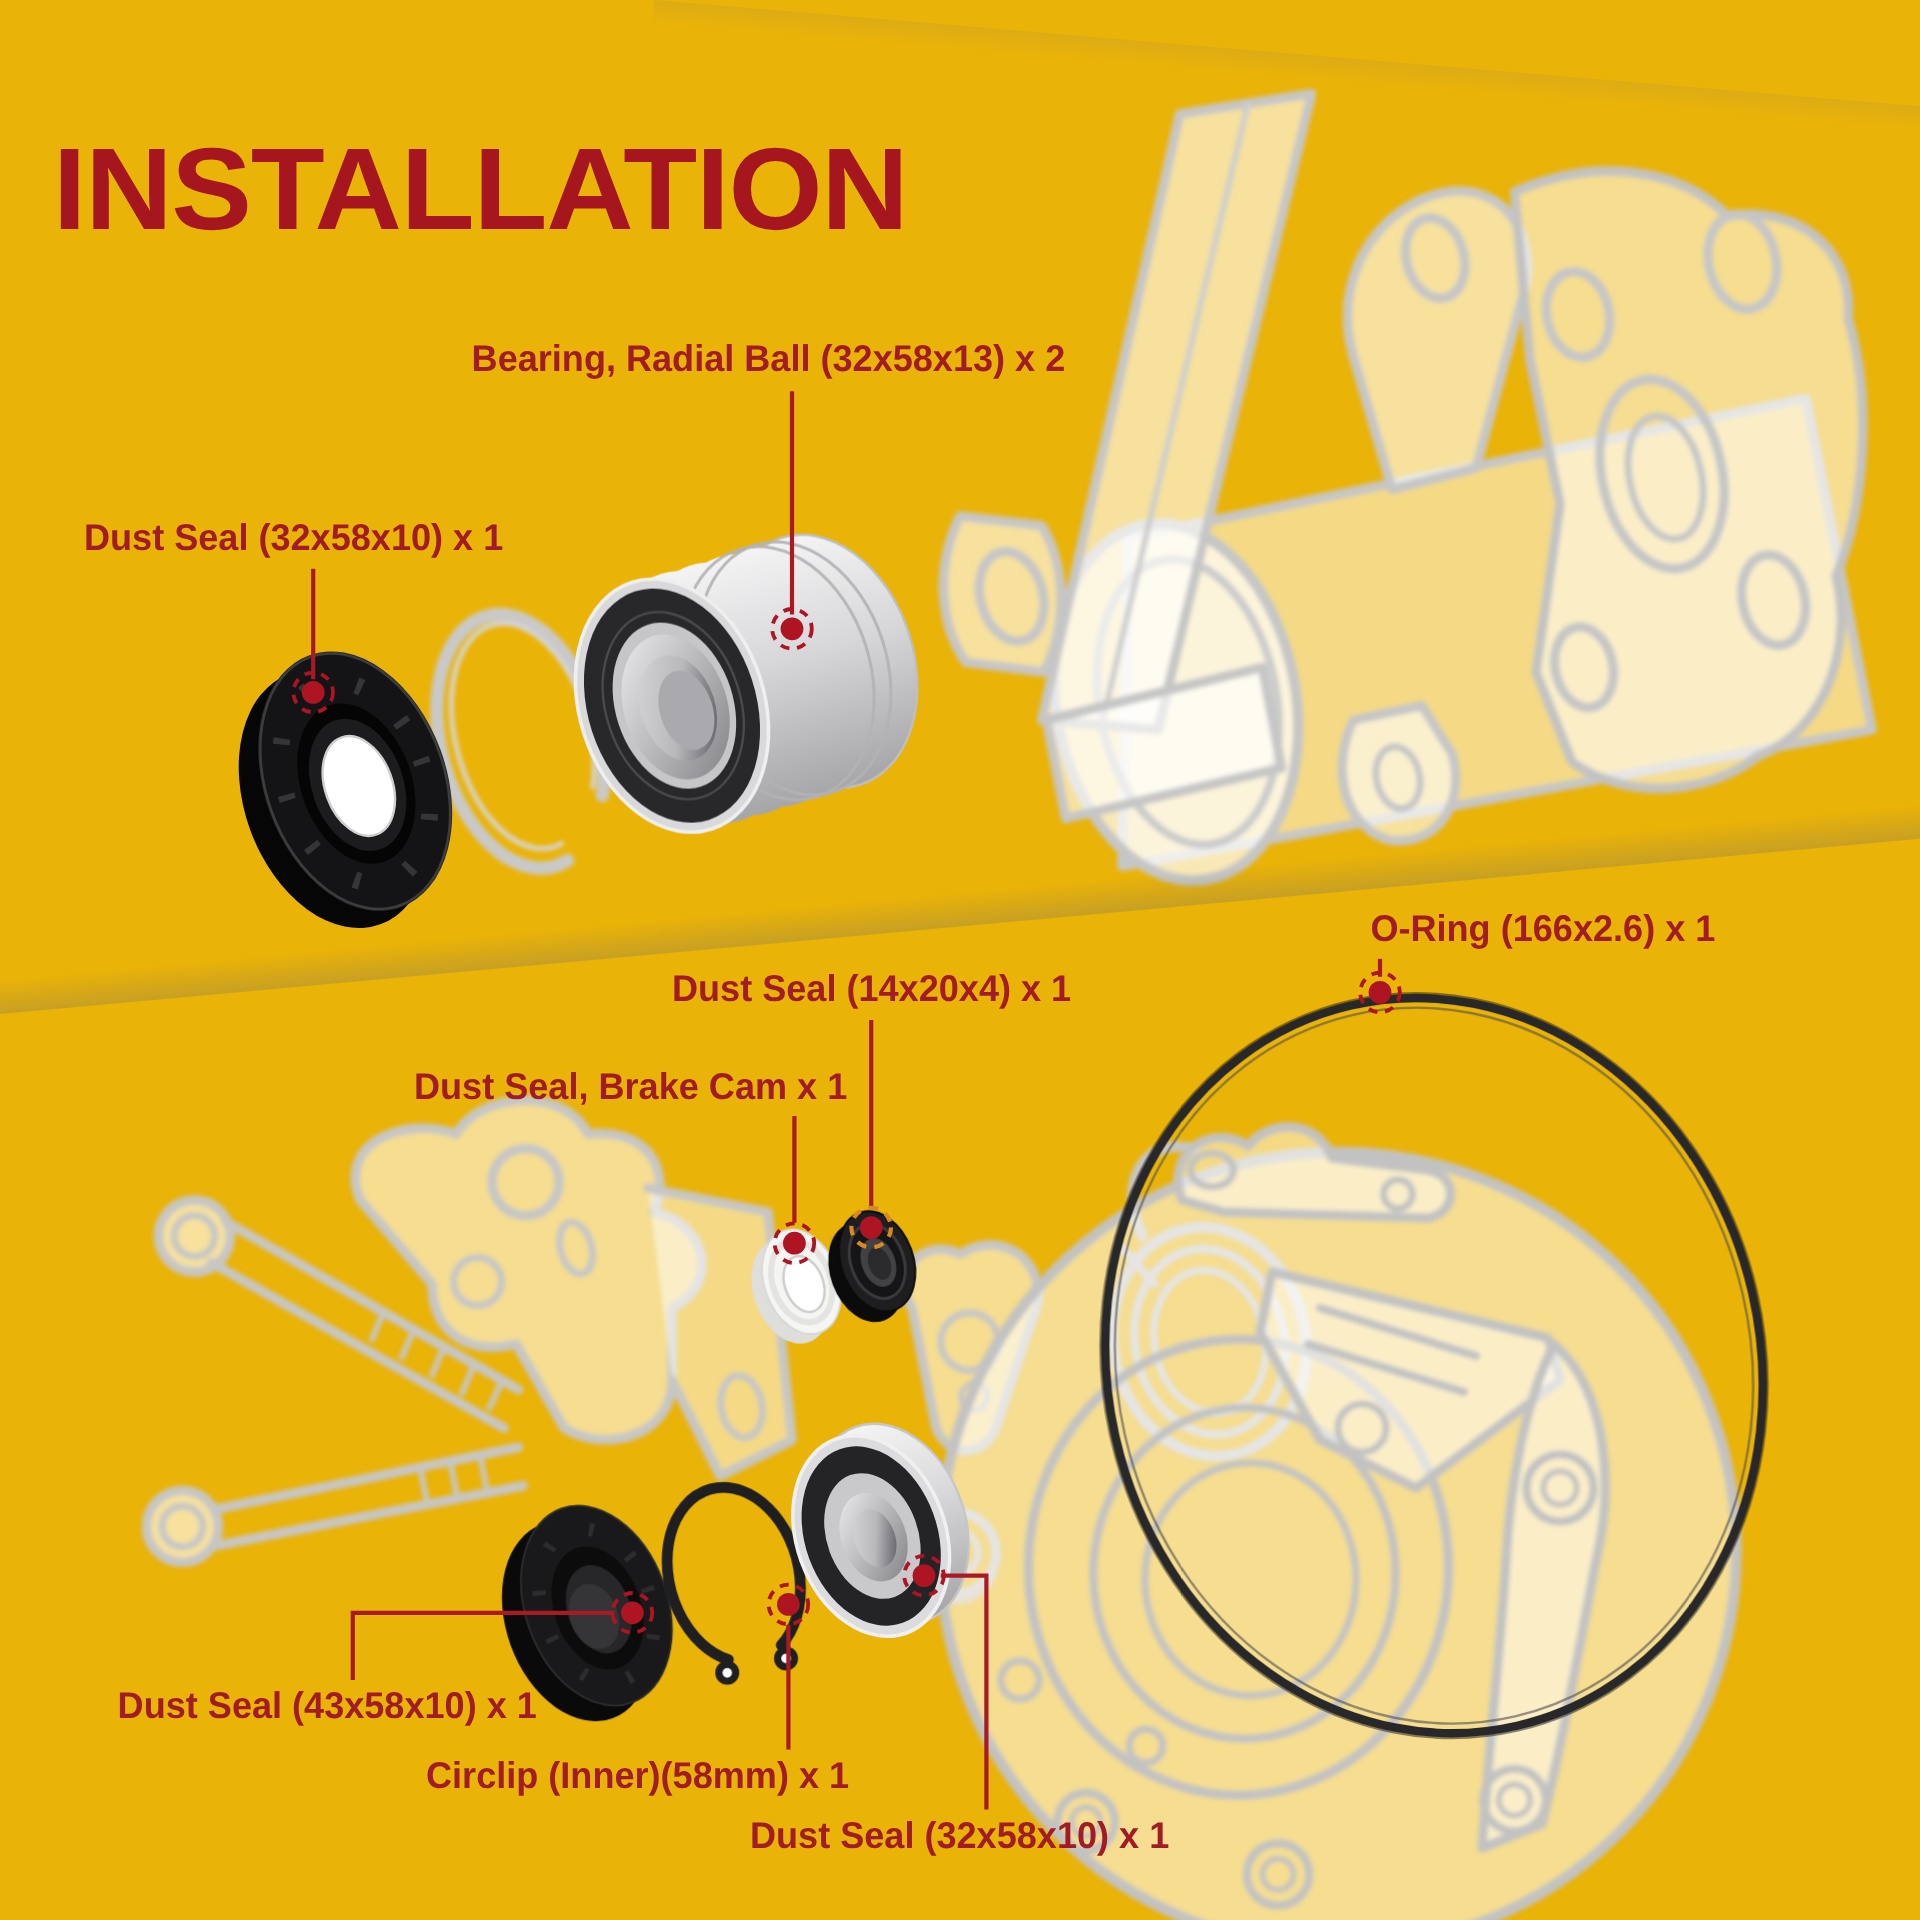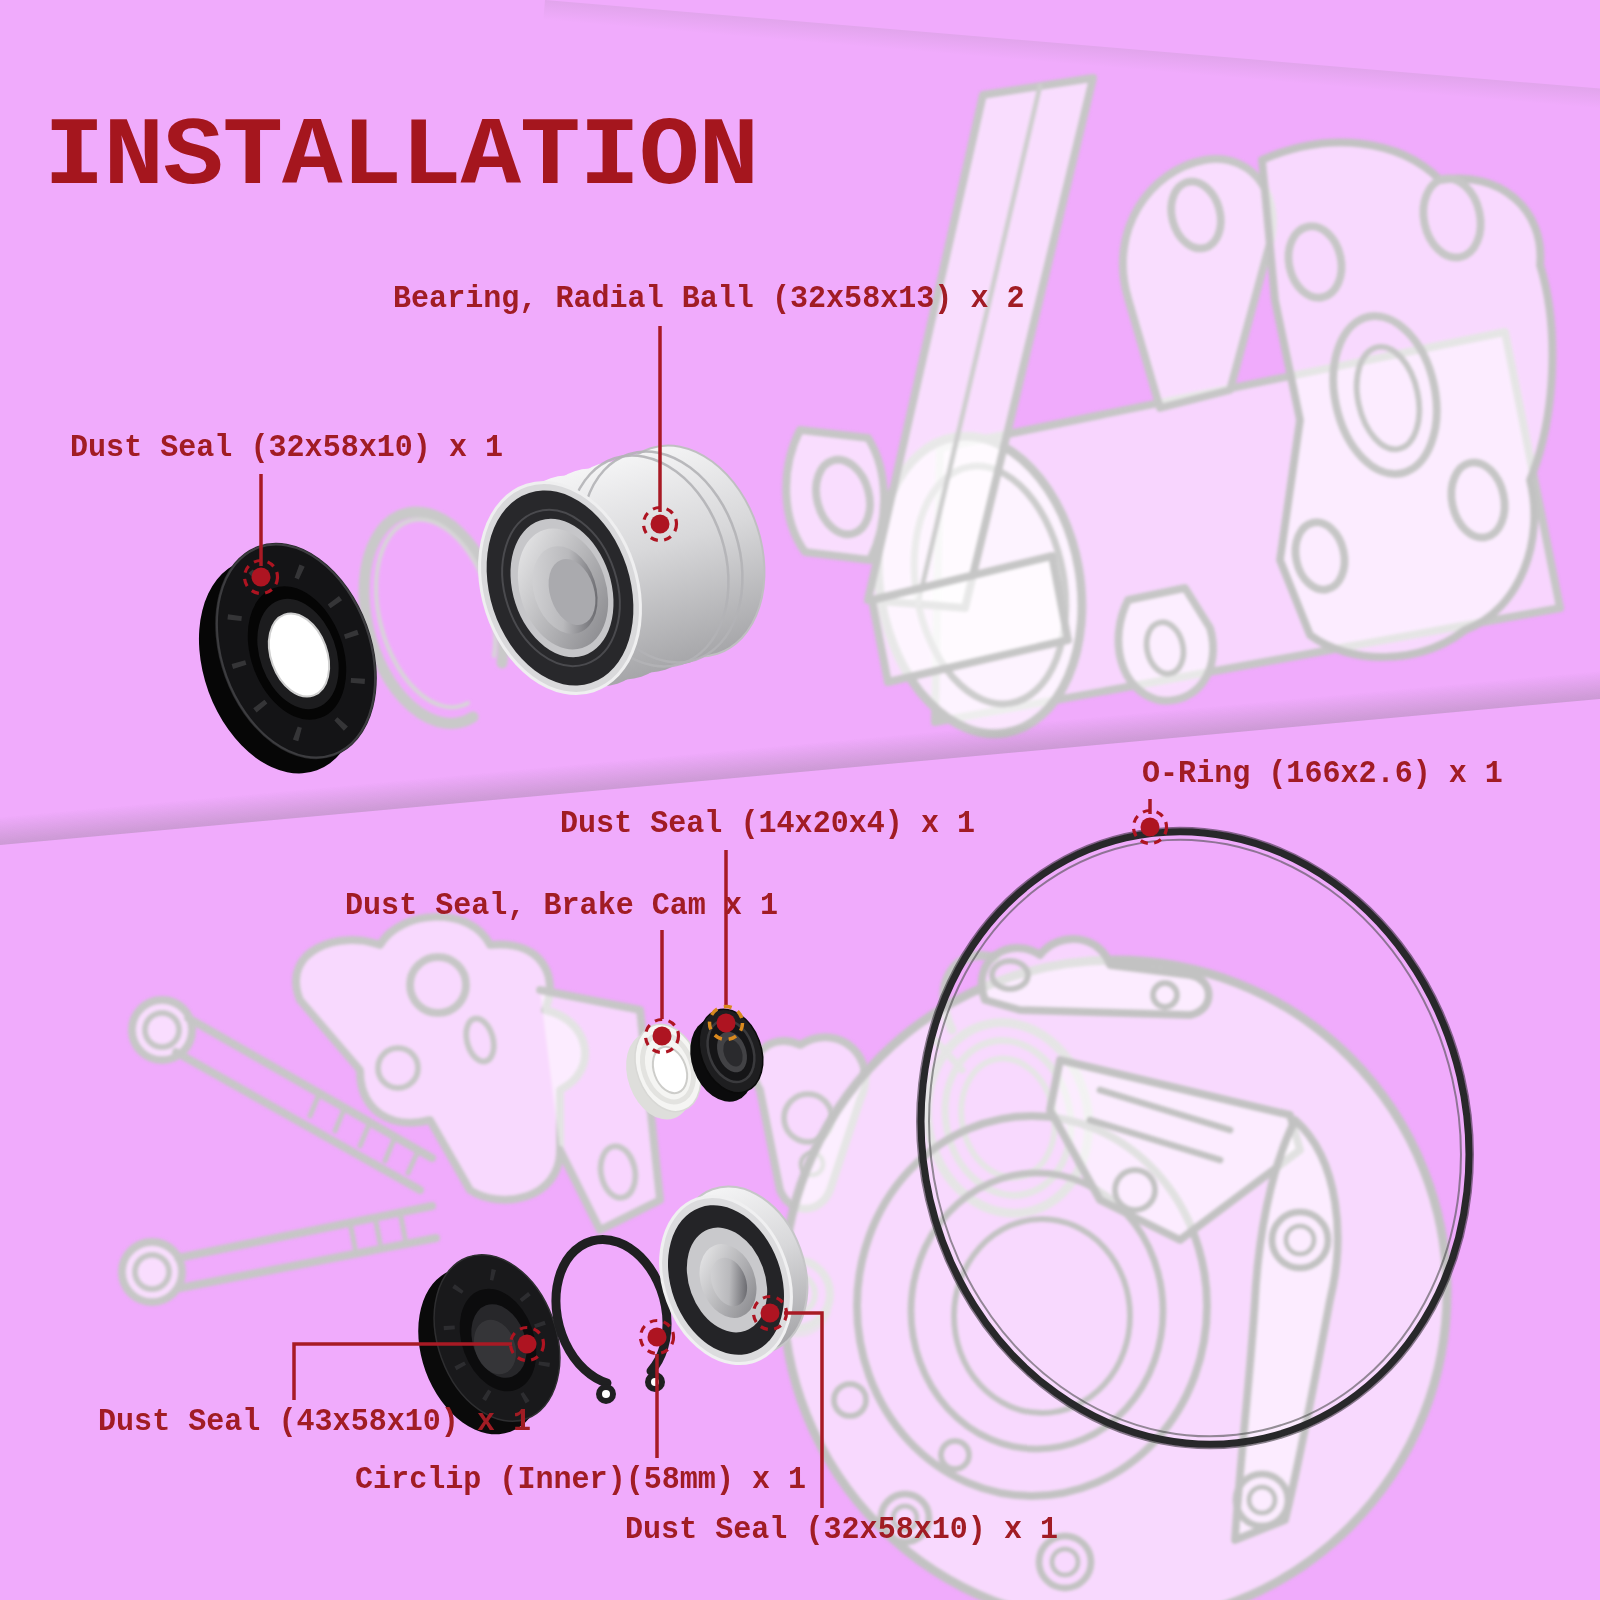--- a/index.html
+++ b/index.html
@@ -1,17 +1,17 @@
 <!DOCTYPE html>
 <html><head>
 <meta charset="utf-8">
 <style>
   html,body{margin:0;padding:0;background:#fff;}
-  #canvas{position:relative;width:1600px;height:1600px;background:#f0abfc;overflow:hidden;
-          font-family:Liberation Mono, monospace;}
+  #canvas{position:relative;width:1600px;height:1600px;background:#eab308;overflow:hidden;
+          font-family:Liberation Sans, sans-serif;}
   svg{position:absolute;left:0;top:0;}
   .page-title{position:absolute;left:44px;top:44px;font-size:97px;font-weight:bold;
               letter-spacing:-1px;color:#A5161E;line-height:1;transform:scaleX(1.04);
               transform-origin:left top;white-space:nowrap;}
   .lbl{position:absolute;font-size:31px;font-weight:bold;color:#A11C24;white-space:nowrap;
        line-height:1.15;transform:scaleX(.97);transform-origin:left top;}
   .divider-shadow{position:absolute;left:-10px;top:818px;width:1630px;height:28px;
       background:linear-gradient(to bottom,rgba(110,110,110,0) 0%,rgba(110,110,110,0.28) 100%);
       transform:rotate(-5.22deg);transform-origin:0 100%;pointer-events:none;}
   .top-streak{position:absolute;left:545px;top:0px;width:1100px;height:20px;

